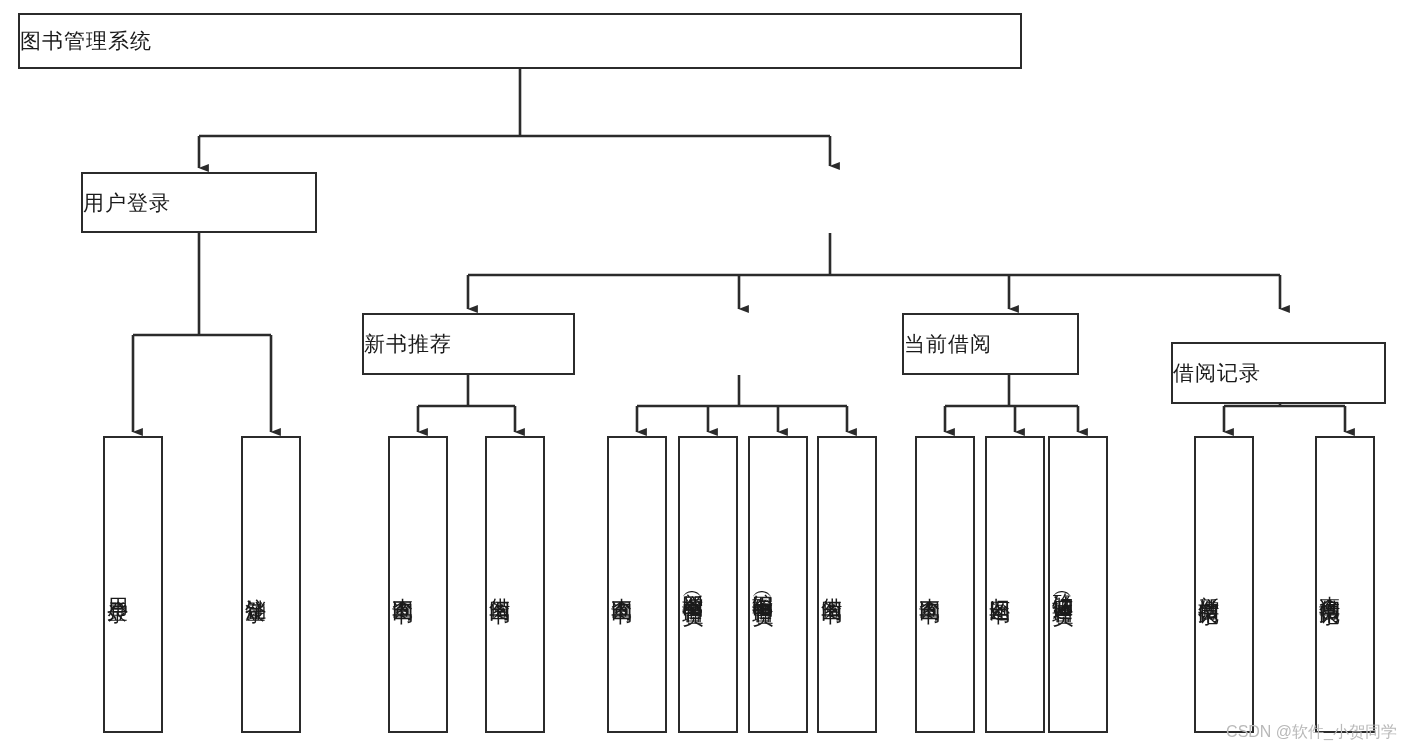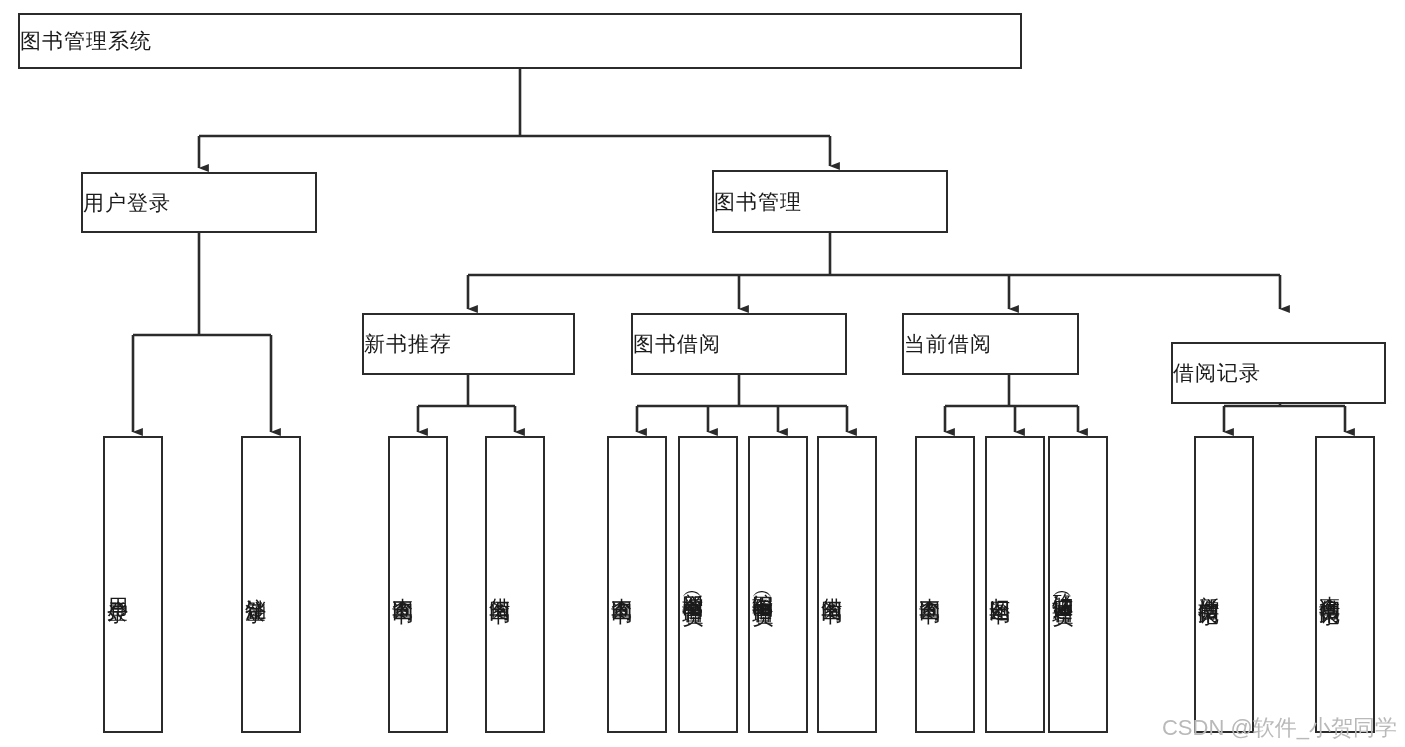--- a/index.html
+++ b/index.html
@@ -52,21 +52,21 @@
     white-space: nowrap;
     text-align: center;
   }
   .node .htext {
     white-space: nowrap;
   }
   #watermark {
     position: absolute;
     right: 8px;
     bottom: 4px;
-    font-size: 22px;
+    font-size: 16px;
     color: #b9b9b9;
     white-space: nowrap;
     font-family: "Liberation Sans", "DejaVu Sans", sans-serif;
   }
 </style>
 </head>
 <body>
 
 <div id="canvas">
 
@@ -124,31 +124,25 @@
   </svg>
 
   <div class="node horiz" style="left:18px; top:13px; width:1004px; height:56px;">
     <span class="htext">图书管理系统</span>
   </div>
 
   <div class="node horiz" style="left:81px; top:172px; width:236px; height:61px;">
     <span class="htext">用户登录</span>
   </div>
 
-  <div class="node horiz" style="left:712px; top:170px; width:236px; height:63px;">
-    <span class="htext">图书管理</span>
-  </div>
 
   <div class="node horiz" style="left:362px; top:313px; width:213px; height:62px;">
     <span class="htext">新书推荐</span>
   </div>
 
-  <div class="node horiz" style="left:631px; top:313px; width:216px; height:62px;">
-    <span class="htext">图书借阅</span>
-  </div>
 
   <div class="node horiz" style="left:902px; top:313px; width:177px; height:62px;">
     <span class="htext">当前借阅</span>
   </div>
 
   <div class="node horiz" style="left:1171px; top:313px; width:215px; height:62px;margin-top:29px;">
     <span class="htext">借阅记录</span>
   </div>
 
   <div class="node vert" style="left:103px; top:436px; width:60px; height:297px;">

